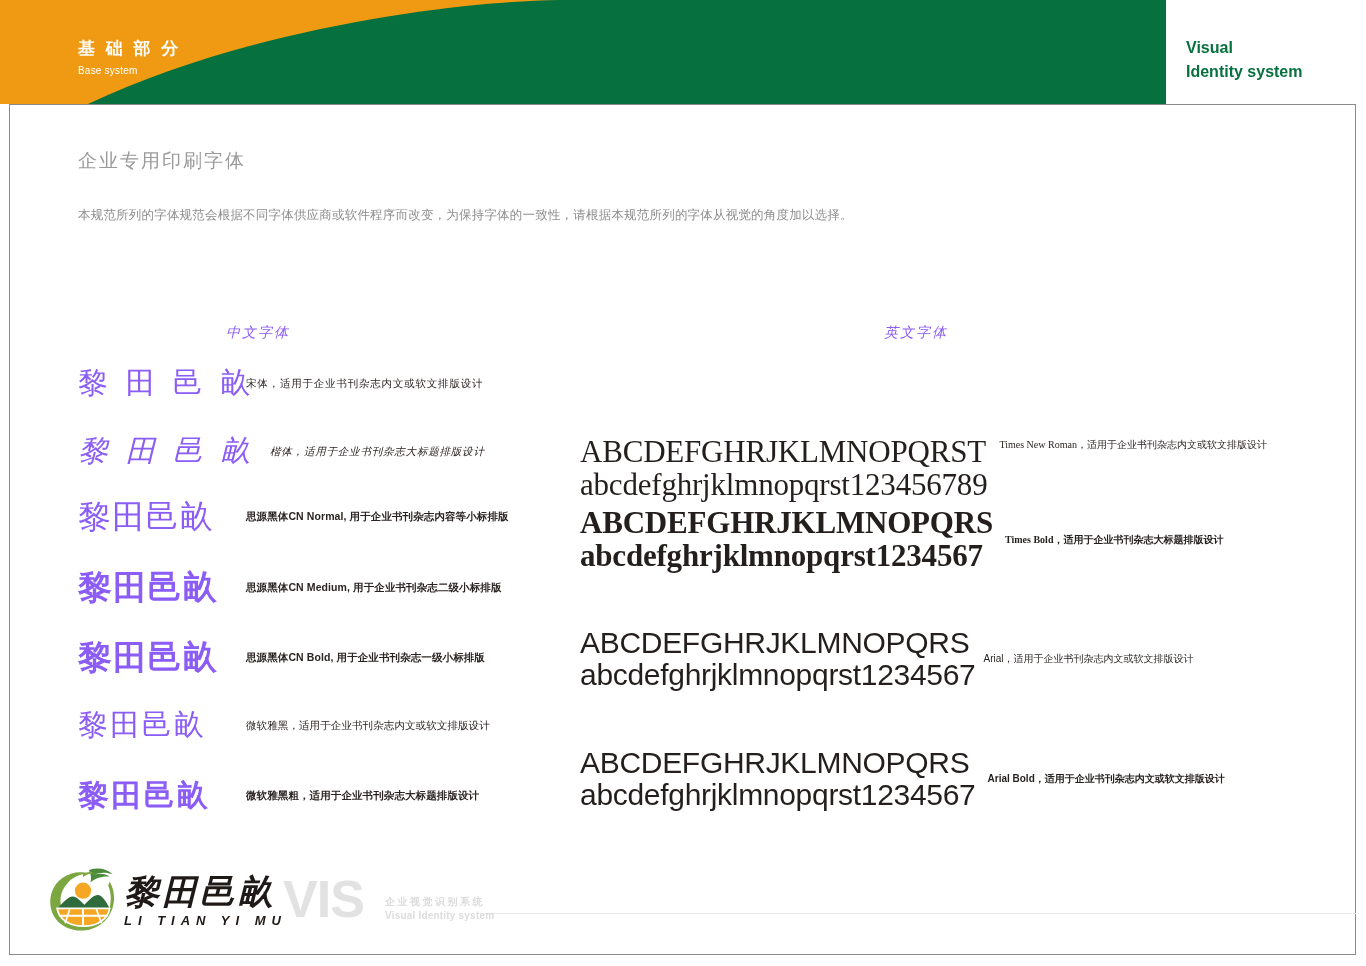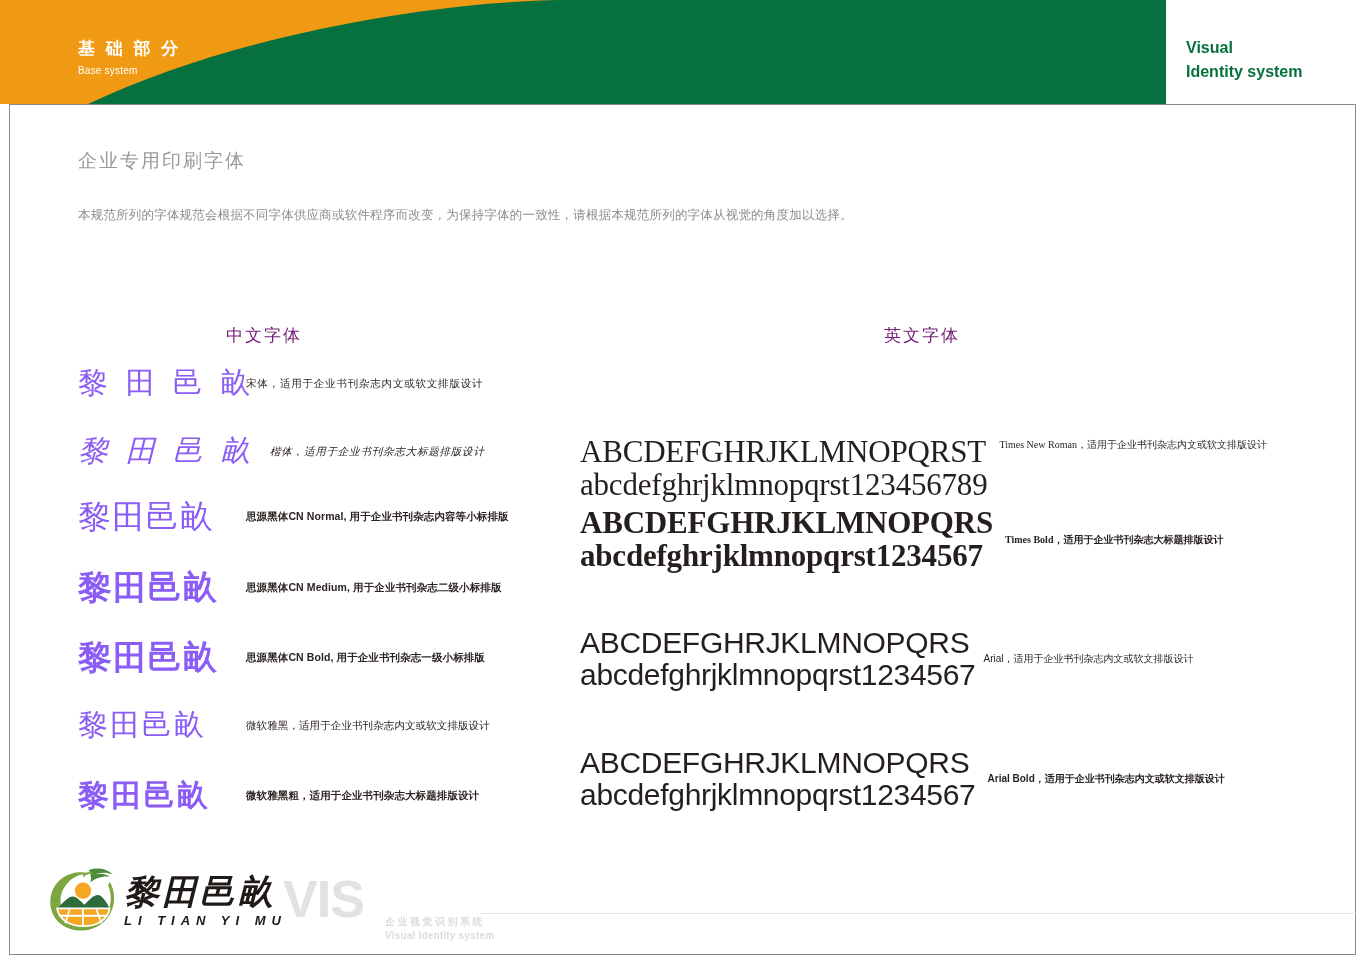--- a/index.html
+++ b/index.html
@@ -105,24 +105,25 @@
     font-size: 12.5px;
     color: #8d8d8d;
     line-height: 25px;
     letter-spacing: 0.2px;
   }
   .intro div { white-space: nowrap; }
 
   
   .col-head {
     position: absolute;
-    font-size: 17px;
-    color: #701a75;
+    font-size: 14px;
+    color: #8b5cf6;
     letter-spacing: 2px;
     white-space: nowrap;
+    font-style: italic;
   }
   .col-head.zh { left: 226px; top: 324px; }
   .col-head.en { left: 884px; top: 324px; }
 
   
   .zh-row {
     position: absolute;
     left: 78px;
     display: flex;
     align-items: center;
@@ -249,21 +250,20 @@
     white-space: nowrap;
   }
   .vis-sub-zh {
     font-family: "Liberation Sans", sans-serif;
     font-size: 10px;
     font-weight: 700;
     color: #dcdcdc;
     letter-spacing: 2.5px;
     line-height: 14px;
     white-space: nowrap;
-    margin-top: 20px;
   }
   .vis-sub-en {
     font-family: "Liberation Sans", sans-serif;
     font-size: 10px;
     font-weight: 700;
     color: #dcdcdc;
     letter-spacing: 0.2px;
     line-height: 14px;
     white-space: nowrap;
   }

